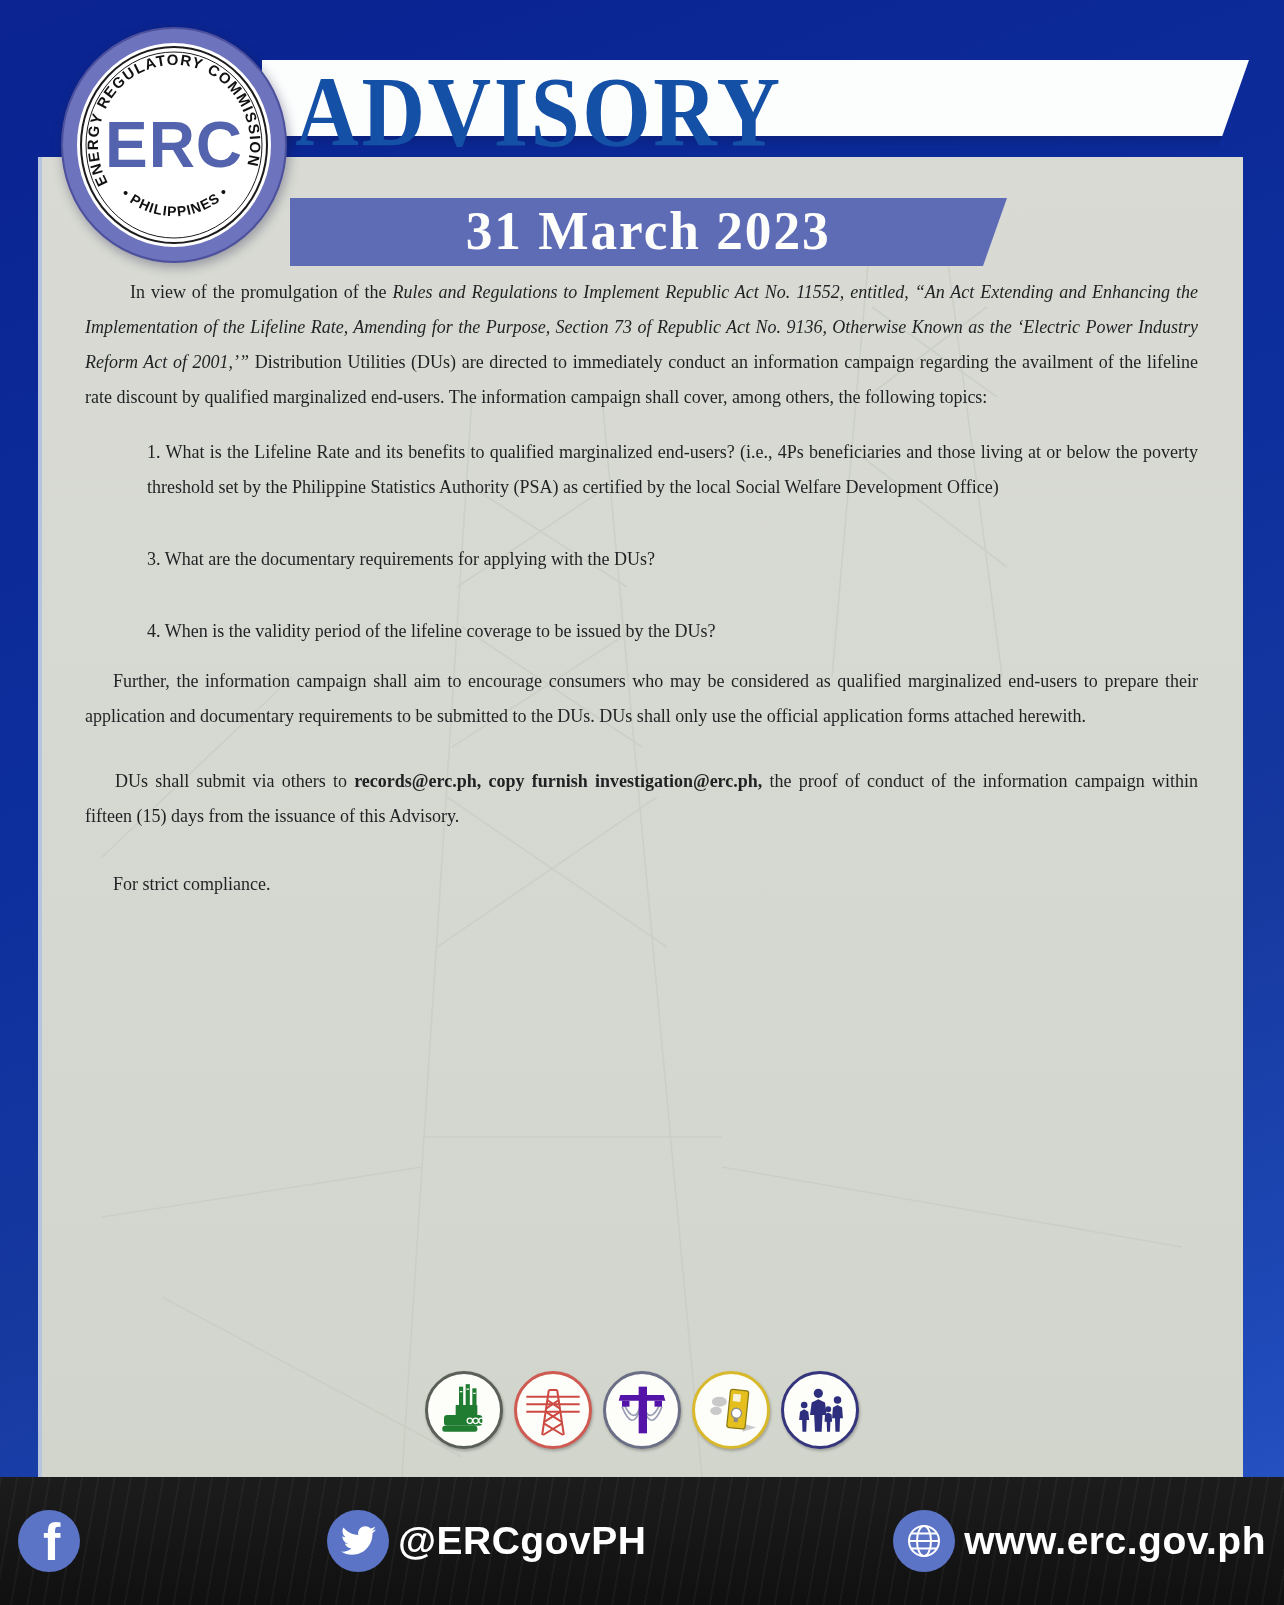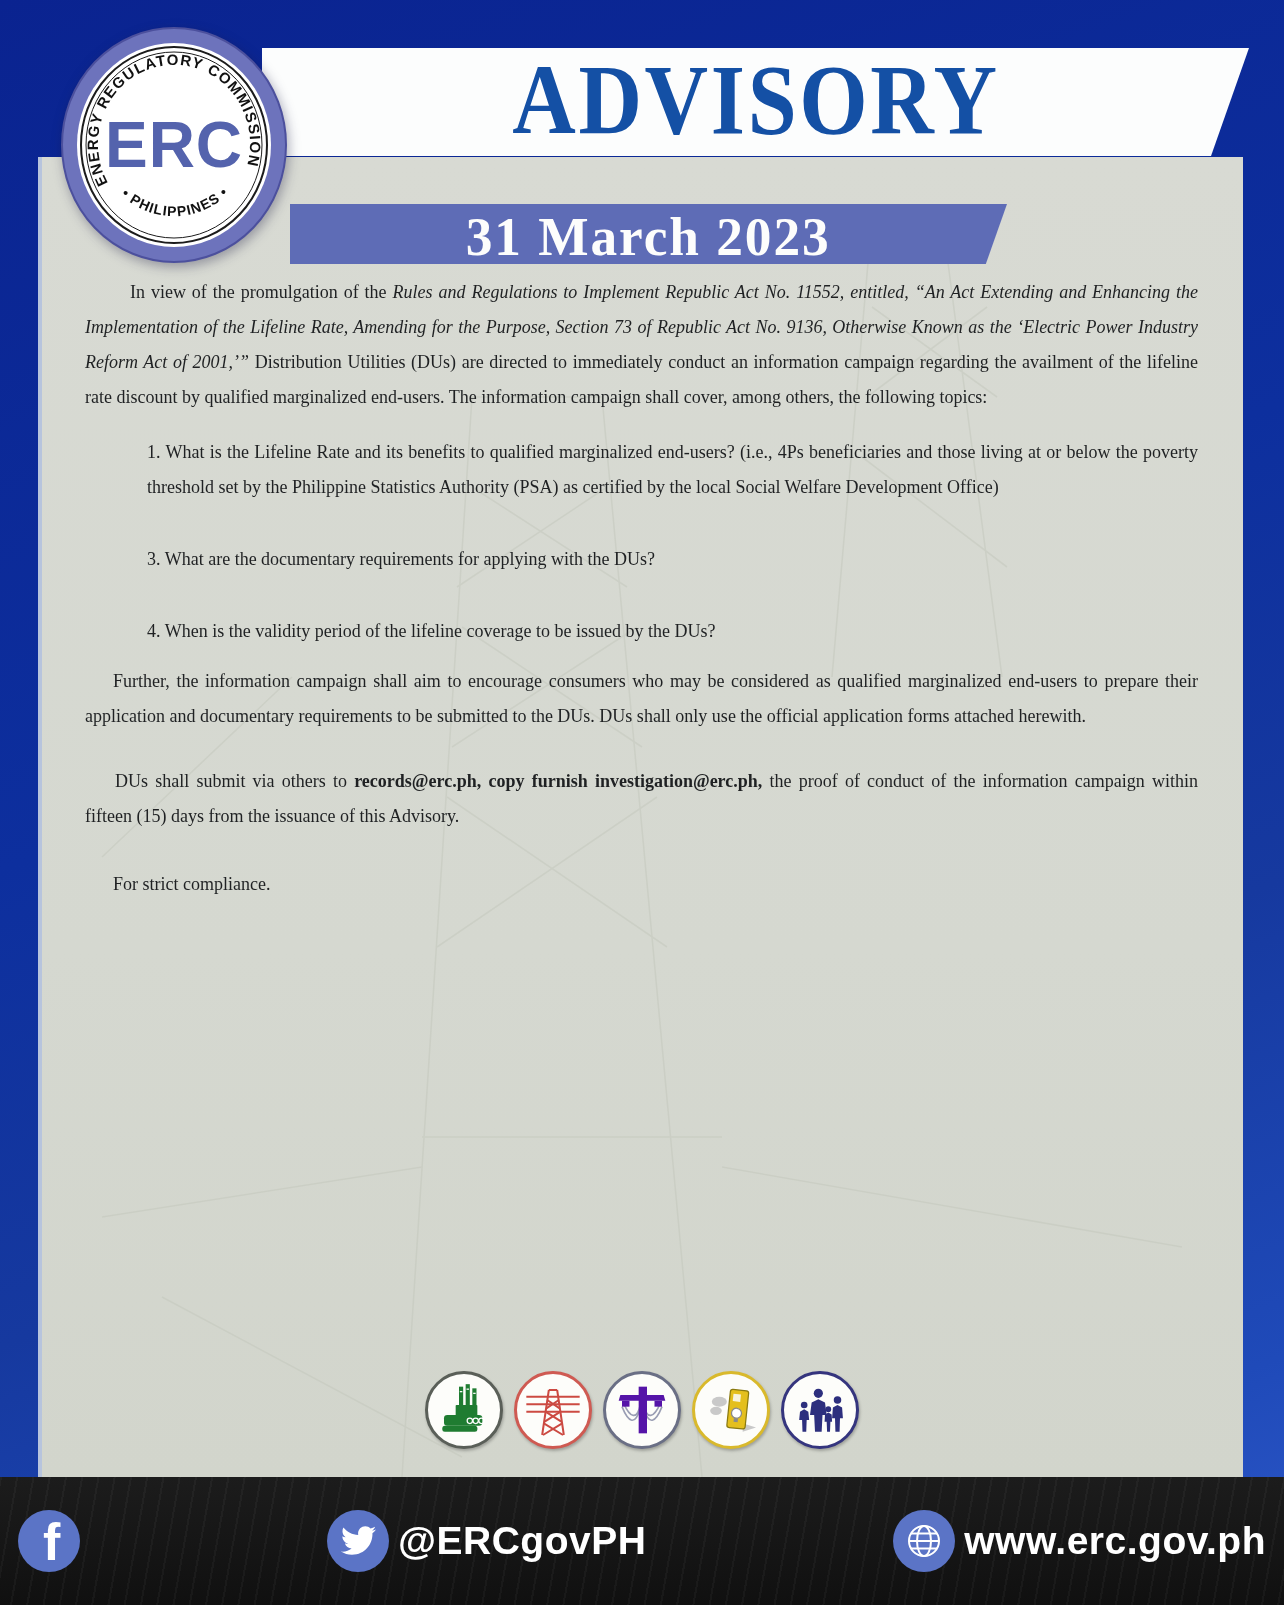--- a/index.html
+++ b/index.html
@@ -5,26 +5,26 @@
   html,body{margin:0;padding:0;background:#333;}
   .page{position:relative;width:1284px;height:1605px;overflow:hidden;
         background:linear-gradient(160deg,#0a2390 0%,#0d2f9e 42%,#16399f 65%,#1f4ab9 88%,#2d57c8 100%);
         font-family:"Liberation Serif",serif;}
   
   .content{position:absolute;left:42px;top:157px;width:1201px;height:1320px;
            background:linear-gradient(180deg,#d8dad3 0%,#d5d8d0 60%,#d2d5cc 100%);}
   .edge-left{position:absolute;left:38px;top:157px;width:4px;height:1320px;background:#b7c4dd;}
   .watermark{position:absolute;left:0;top:0;width:1201px;height:1320px;opacity:.5;}
   
-  .band-advisory{position:absolute;left:262px;top:48px;width:987px;height:108px;background:#fcfdfd;
-                 clip-path:polygon(0 0,987px 0,949px 108px,0 108px);text-align:center;line-height:104px;
+  .band-advisory{position:absolute;left:262px;top:60px;width:987px;height:76px;background:#fcfdfd;
+                 clip-path:polygon(0 0,987px 0,949px 108px,0 108px);line-height:104px;
                  box-shadow:0 5px 9px rgba(10,20,60,.25);}
   .band-advisory .t{display:inline-block;transform:scaleX(.88);transform-origin:center;
                     font-weight:bold;font-size:100px;letter-spacing:3px;color:#1450a5;}
-  .band-date{position:absolute;left:290px;top:204px;width:717px;height:60px;background:#5e6cb6;
+  .band-date{position:absolute;left:290px;top:198px;width:717px;height:68px;background:#5e6cb6;
              clip-path:polygon(0 0,717px 0,693px 68px,0 68px);text-align:center;line-height:66px;}
   .band-date .t{display:inline-block;transform:scaleX(.97);font-weight:bold;font-size:55px;
                 letter-spacing:2px;color:#fdfdfc;}
   
   .logo{position:absolute;left:60px;top:26px;width:228px;height:238px;filter:drop-shadow(2px 4px 6px rgba(20,20,60,.35));}
   
   .textcol{position:absolute;left:43px;right:45px;top:118px;font-size:18px;line-height:35px;
            color:#1f2123;text-align:justify;}
   .textcol p{margin:0;}
   .p1{text-indent:45px;margin-bottom:20px !important;}

